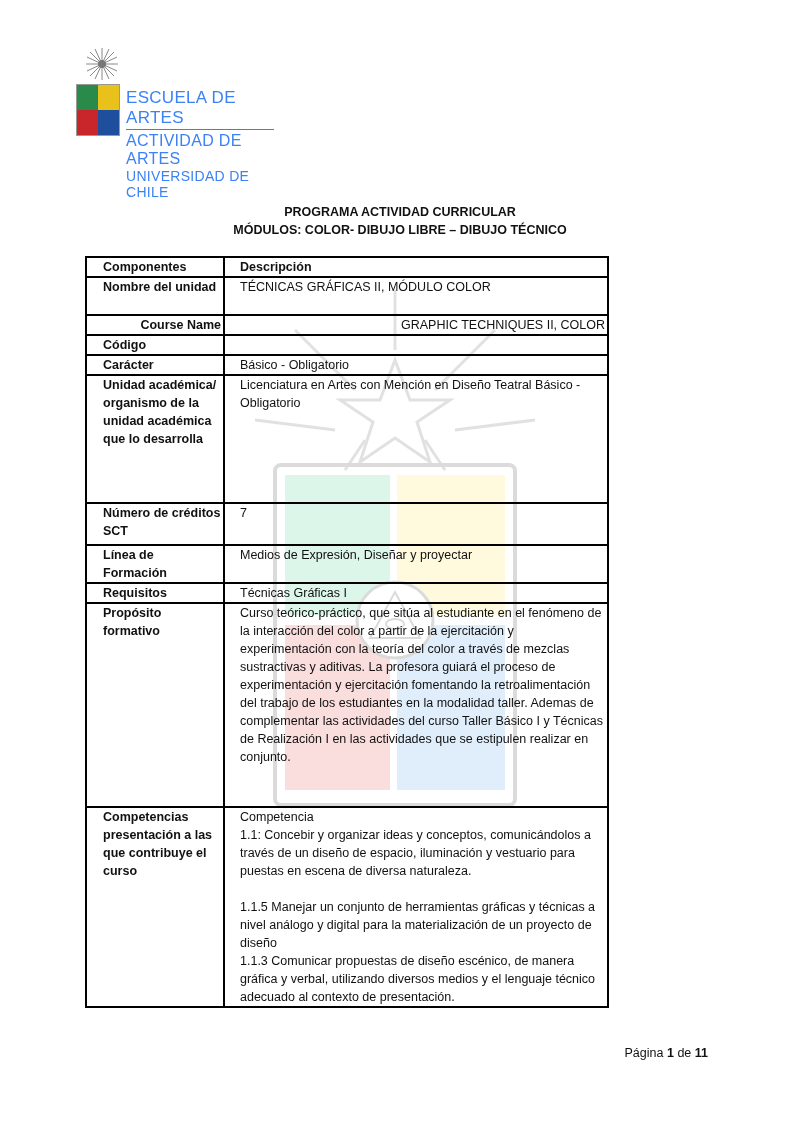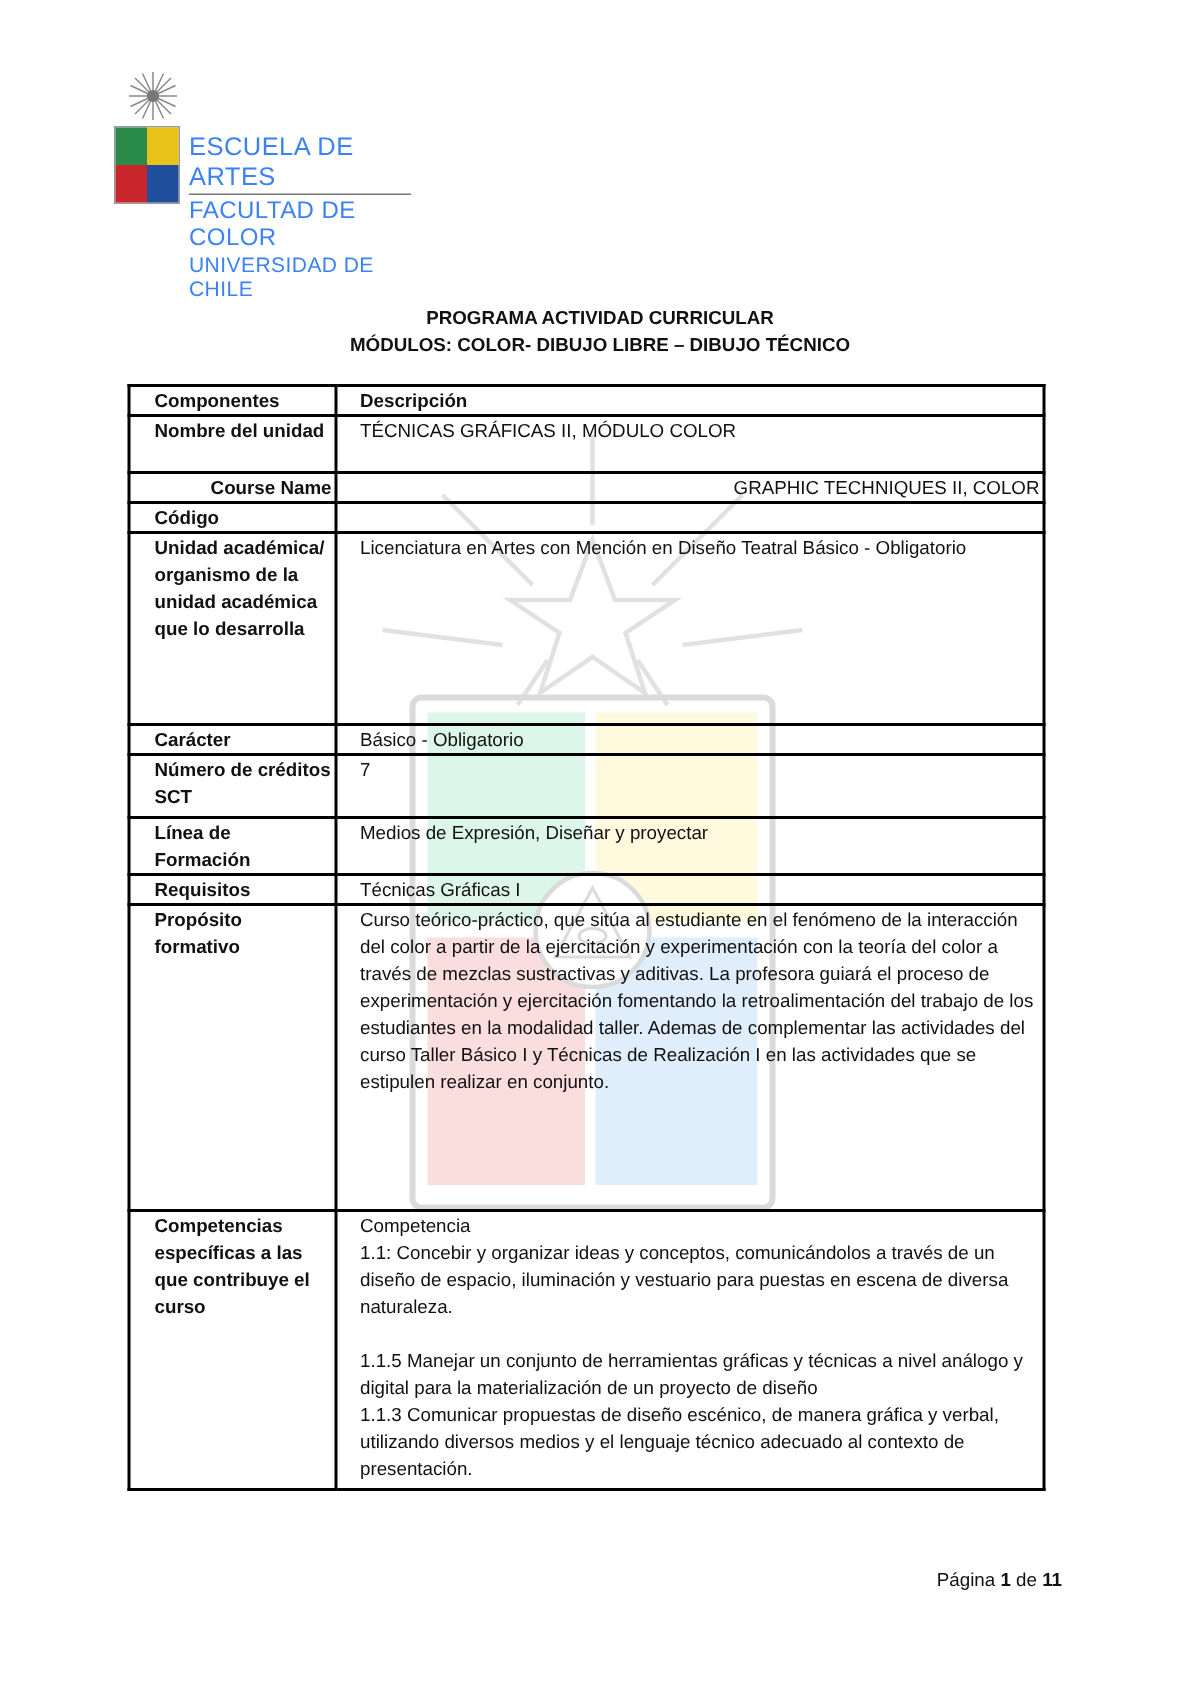--- a/index.html
+++ b/index.html
@@ -22,21 +22,21 @@
 
   
   .title { position:absolute; left:0; width:800px; text-align:center; font-weight:bold; font-size:12.5px; }
   .title1 { top:205px; }
   .title2 { top:223px; }
 
   
   .watermark { position:absolute; left:255px; top:290px; width:280px; height:520px; opacity:0.35; pointer-events:none; }
 
   
-  table.prog { position:absolute; left:85px; top:256px; width:612px; border-collapse:collapse; font-size:12.5px; line-height:18px; }
+  table.prog { position:absolute; left:85px; top:256px; width:524px; border-collapse:collapse; font-size:12.5px; line-height:18px; }
   table.prog td { border:2px solid #000; vertical-align:top; padding:0 2px; background:transparent; }
   table.prog td.label { width:118px; font-weight:bold; padding-left:16px; }
   table.prog td.val { padding-left:15px; }
   .hdr td { height:18px; }
   .hdr .val { padding-left:16px; font-weight:bold; }
   .pre { white-space:pre-line; }
 
   .footer { position:absolute; right:92px; top:1046px; font-size:12.5px; }
   .footer b { font-weight:bold; }
 </style>
@@ -59,21 +59,21 @@
   </svg>
   <div class="logo-shield">
     <div class="q q1"></div>
       <div class="q q2"></div>
       <div class="q q3"></div>
       <div class="q q4"></div>
   </div>
   <div class="logo-text">
     <div class="logo-line1">ESCUELA DE ARTES</div>
     <div class="logo-rule"></div>
-    <div class="logo-line2">FACULTAD DE COLOR</div>
+    <div class="logo-line2">ACTIVIDAD DE ARTES</div>
     <div class="logo-line3">UNIVERSIDAD DE CHILE</div>
   </div>
 </div>
 
 <div class="title title1">PROGRAMA ACTIVIDAD CURRICULAR</div>
 <div class="title title2">MÓDULOS: COLOR- DIBUJO LIBRE – DIBUJO TÉCNICO</div>
 
 <svg class="watermark" viewBox="0 0 280 520">
   <g stroke="#aaa" stroke-width="3" fill="none">
     <line x1="140" y1="0" x2="140" y2="60"></line>
@@ -106,46 +106,46 @@
     <td class="val">TÉCNICAS GRÁFICAS II, MÓDULO COLOR</td>
   </tr>
   <tr style="height:20px;text-align:right;">
     <td class="label">Course Name</td>
     <td class="val">GRAPHIC TECHNIQUES II, COLOR</td>
   </tr>
   <tr style="height:20px;">
     <td class="label">Código</td>
     <td class="val"></td>
   </tr>
+  <tr style="height:20px;">
+    <td class="label">Carácter</td>
+    <td class="val">Básico - Obligatorio</td>
+  </tr>
   <tr style="height:128px;">
     <td class="label">Unidad académica/ organismo de la unidad académica que lo desarrolla</td>
     <td class="val">Licenciatura en Artes con Mención en Diseño Teatral Básico - Obligatorio</td>
-  </tr>
-  <tr style="height:20px;">
-    <td class="label">Carácter</td>
-    <td class="val">Básico - Obligatorio</td>
   </tr>
   <tr style="height:42px;">
     <td class="label">Número de créditos SCT</td>
     <td class="val">7</td>
   </tr>
   <tr style="height:38px;">
     <td class="label">Línea de Formación</td>
     <td class="val">Medios de Expresión, Diseñar y proyectar</td>
   </tr>
   <tr style="height:20px;">
     <td class="label">Requisitos</td>
     <td class="val">Técnicas Gráficas I</td>
   </tr>
   <tr style="height:204px;">
     <td class="label">Propósito formativo</td>
     <td class="val">Curso teórico-práctico, que sitúa al estudiante en el fenómeno de la interacción del color a partir de la ejercitación y experimentación con la teoría del color a través de mezclas sustractivas y aditivas. La profesora guiará el proceso de experimentación y ejercitación fomentando la retroalimentación del trabajo de los estudiantes en la modalidad taller. Ademas de complementar las actividades del curso Taller Básico I y Técnicas de Realización I en las actividades que se estipulen realizar en conjunto.</td>
   </tr>
   <tr style="height:186px;">
-    <td class="label">Competencias específicas a las que contribuye el curso</td>
+    <td class="label">Competencias presentación a las que contribuye el curso</td>
     <td class="val pre">Competencia
 1.1: Concebir y organizar ideas y conceptos, comunicándolos a través de un diseño de espacio, iluminación y vestuario para puestas en escena de diversa naturaleza.
 
 1.1.5 Manejar un conjunto de herramientas gráficas y técnicas a nivel análogo y digital para la materialización de un proyecto de diseño
 1.1.3 Comunicar propuestas de diseño escénico, de manera gráfica y verbal, utilizando diversos medios y el lenguaje técnico adecuado al contexto de presentación.</td>
   </tr>
 </tbody>
   </table>
 
 <div class="footer">

